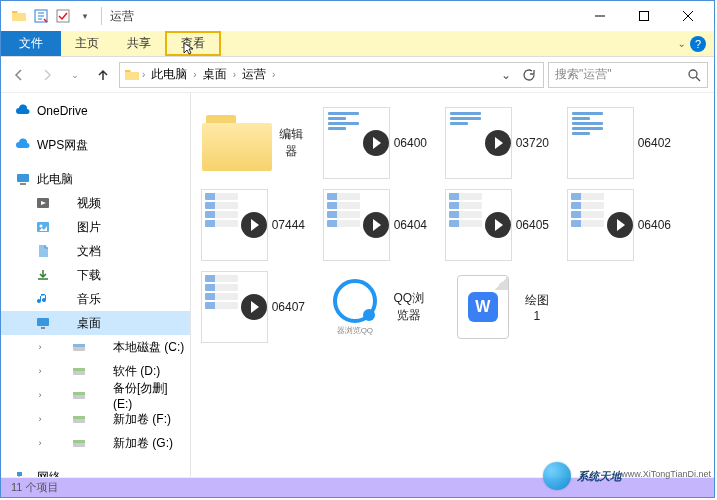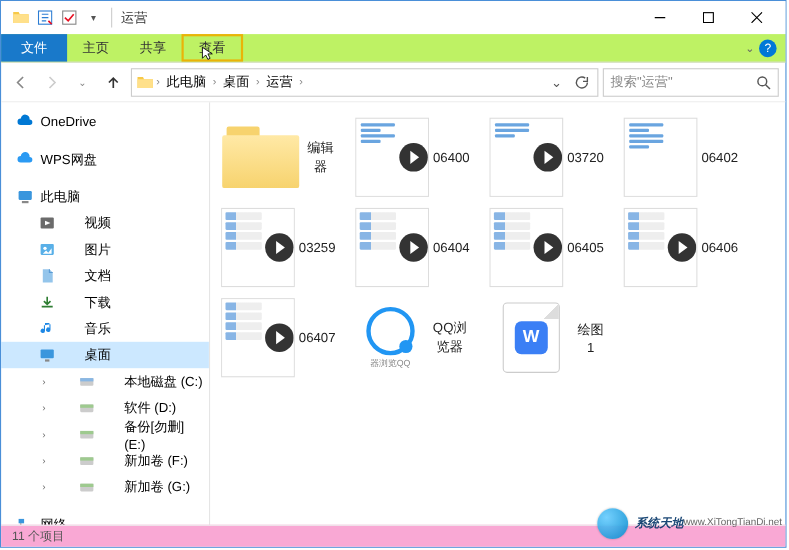--- a/index.html
+++ b/index.html
@@ -8,21 +8,21 @@
 .window { width: 715px; height: 498px; border: 1px solid #4a8fd8; position: relative; background: #fff; }
 
 .titlebar { height: 30px; display: flex; align-items: center; background: #fff; padding: 0 4px; }
 .qat { display: flex; align-items: center; gap: 6px; padding-left: 6px; }
 .qat-icon { width: 16px; height: 16px; display: flex; align-items: center; justify-content: center; }
 .title-sep { width: 1px; height: 18px; background: #ccc; margin: 0 8px; }
 .title-text { font-size: 12px; color: #333; }
 .win-controls { margin-left: auto; display: flex; }
 .win-btn { width: 44px; height: 30px; display: flex; align-items: center; justify-content: center; color: #333; }
 
-.ribbon-tabs { height: 26px; display: flex; align-items: stretch; background: #bef264; border-bottom: 1px solid #ddd; }
+.ribbon-tabs { height: 26px; display: flex; align-items: stretch; background: #fef9c3; border-bottom: 1px solid #ddd; }
 .ribbon-tab { padding: 0 14px; font-size: 12px; display: flex; align-items: center; color: #333; cursor: pointer; }
 .ribbon-tab.file { background: #1979ca; color: #fff; padding: 0 18px; }
 .ribbon-tab.highlighted { border: 2px solid #eab308; position: relative; }
 .help-area { margin-left: auto; display: flex; align-items: center; padding-right: 8px; gap: 4px; }
 .chev-down { font-size: 10px; color: #666; }
 .help-icon { width: 16px; height: 16px; border-radius: 50%; background: #0078d7; color: #fff; font-size: 11px; display: flex; align-items: center; justify-content: center; }
 
 .nav-bar { height: 36px; display: flex; align-items: center; padding: 4px 6px; gap: 4px; border-bottom: 1px solid #eee; }
 .nav-btn { width: 24px; height: 24px; display: flex; align-items: center; justify-content: center; color: #888; }
 .nav-btn.enabled { color: #333; }
@@ -67,21 +67,21 @@
 .row-mini { height: 7px; background: linear-gradient(90deg,#88b5e5 30%,#eee 30%); border-radius: 1px; }
 
 .qq-icon { width: 44px; height: 44px; border-radius: 50%; border: 4px solid #2196f3; position: relative; }
 .qq-icon::after { content: ""; position: absolute; width: 12px; height: 12px; border-radius: 50%; background: #2196f3; bottom: -2px; right: -2px; }
 .qq-sub { font-size: 8px; color: #888; margin-top: 2px; }
 
 .wps-icon { width: 52px; height: 64px; background: #fff; border: 1px solid #ccc; border-radius: 4px; position: relative; display: flex; align-items: center; justify-content: center; }
 .wps-corner { position: absolute; top: 0; right: 0; width: 14px; height: 14px; background: linear-gradient(135deg, transparent 50%, #ddd 50%); }
 .wps-badge { width: 30px; height: 30px; background: #3b7ff5; border-radius: 6px; color: #fff; font-size: 16px; font-weight: bold; display: flex; align-items: center; justify-content: center; }
 
-.statusbar { position: absolute; bottom: 0; left: 0; right: 0; height: 20px; display: flex; align-items: center; padding: 0 10px; font-size: 11px; color: #555; background: #f9a8d4; border-top: 1px solid #eee; }
+.statusbar { position: absolute; bottom: 0; left: 0; right: 0; height: 20px; display: flex; align-items: center; padding: 0 10px; font-size: 11px; color: #555; background: #c4b5fd; border-top: 1px solid #eee; }
 
 .watermark { position: absolute; right: 6px; bottom: 10px; display: flex; align-items: center; gap: 6px; opacity: 0.9; }
 .wm-logo { width: 28px; height: 28px; border-radius: 50%; background: radial-gradient(circle at 30% 30%, #6cf, #08c); box-shadow: 0 0 2px rgba(0,0,0,0.3); }
 .wm-text { display: flex; flex-direction: row; font-size: 11px; line-height: 1.1; }
 .wm-cn { font-weight: bold; color: #036; font-style: italic; }
 .wm-en { font-size: 9px; color: #555; }
 
 svg { display: block; }
 </style>
 </head>
@@ -416,21 +416,21 @@
                   <div class="row-mini"></div>
                   <div class="row-mini"></div>
                   <div class="row-mini"></div>
                   <div class="row-mini"></div>
                 </div>
                 <div class="vt-right">
                   <div class="play-circle"></div>
                 </div>
               </div>
           </div>
-          <div class="item-label">03259</div>
+          <div class="item-label">07444</div>
         </div>
 
         <div class="item">
           <div class="thumb">
             <div class="video-thumb">
                 <div class="vt-rows">
                   <div class="row-mini"></div>
                   <div class="row-mini"></div>
                   <div class="row-mini"></div>
                   <div class="row-mini"></div>

